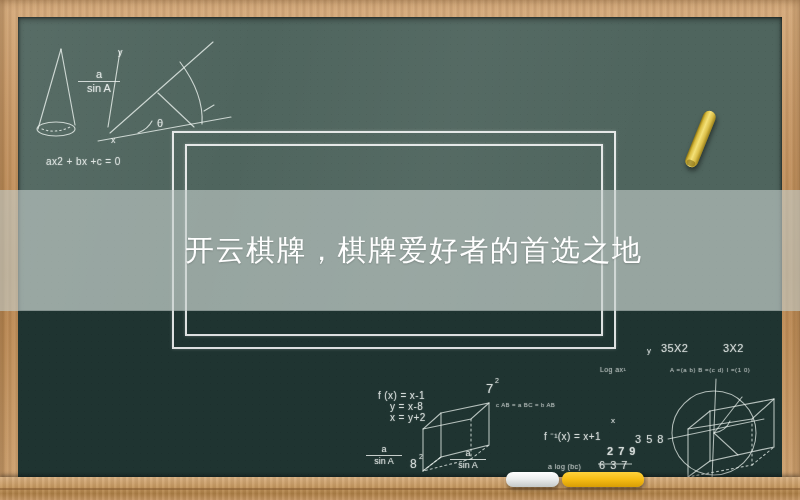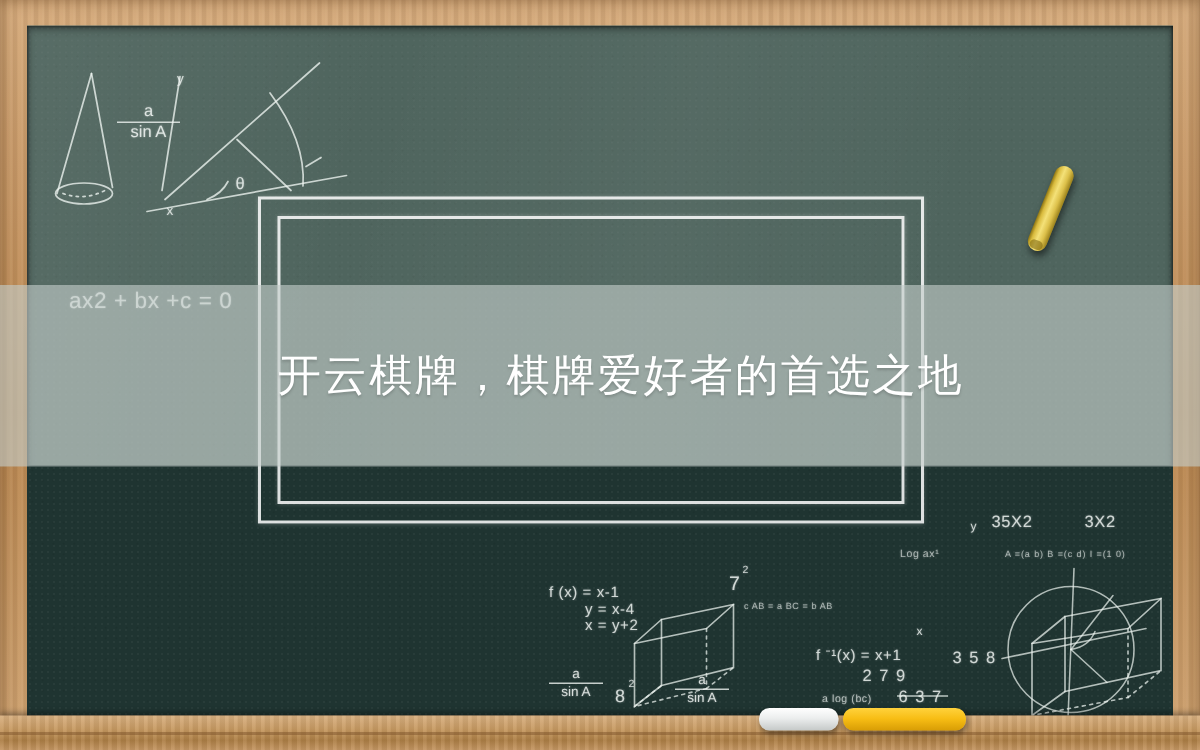--- a/index.html
+++ b/index.html
@@ -187,21 +187,21 @@
           <path d="M162,45 q24,32 22,62"></path>
 
           <path d="M120,116 q10,-4 14,-12"></path>
 
           <path d="M186,94 L196,88"></path>
         </g>
       </svg>
       <div class="chalk-text" style="left:100px;top:30px;font-size:9px;">y</div>
       <div class="chalk-text" style="left:93px;top:118px;font-size:9px;">x</div>
       <div class="chalk-text" style="left:139px;top:100px;font-size:11px;">θ</div>
-      <div class="chalk-text" style="left:28px;top:139px;font-size:15px;margin-top:36px;">ax2 + bx +c = 0</div>
+      <div class="chalk-text" style="left:28px;top:139px;font-size:10px;">ax2 + bx +c = 0</div>
       <div class="chalk-frac" style="left:60px;top:52px;font-size:11px;width:42px;">
         <span class="num">a</span>
         <span class="bar"></span>
         <span class="den">sin A</span>
       </div>
 
       <svg width="200" height="120" viewBox="0 0 200 120" style="left:403px;top:370px;">
         <g stroke="rgba(238,245,241,.72)" stroke-width="1.1" fill="none" stroke-linecap="round">
           <path d="M20,26 L68,16 L68,58 L20,70 Z"></path>
           <path d="M20,26 L2,42 L2,84 L20,70"></path>
@@ -226,22 +226,22 @@
       <svg width="140" height="110" viewBox="0 0 140 110" style="left:664px;top:372px;">
         <g stroke="rgba(238,245,241,.72)" stroke-width="1.1" fill="none" stroke-linecap="round">
           <path d="M28,22 L92,10 L92,58 L28,72 Z"></path>
           <path d="M28,22 L6,40 L6,88 L28,72"></path>
           <path d="M6,40 L70,30 L92,10"></path>
           <path d="M70,30 L70,76 L6,88" stroke-dasharray="2 3"></path>
           <path d="M70,76 L92,58" stroke-dasharray="2 3"></path>
         </g>
       </svg>
 
-      <div class="chalk-text" style="left:348px;top:373px;font-size:10px;text-align:center;">f (x)  =  x-1</div>
-      <div class="chalk-text" style="left:372px;top:384px;font-size:10px;">y  =  x-4</div>
+      <div class="chalk-text" style="left:360px;top:373px;font-size:10px;text-align:center;">f (x)  =  x-1</div>
+      <div class="chalk-text" style="left:372px;top:384px;font-size:10px;">y  =  x-8</div>
       <div class="chalk-text" style="left:372px;top:395px;font-size:10px;">x  =  y+2</div>
       <div class="chalk-text" style="left:468px;top:364px;font-size:13px;">7</div>
       <div class="chalk-text" style="left:477px;top:360px;font-size:7px;">2</div>
       <div class="chalk-text" style="left:392px;top:440px;font-size:12px;">8</div>
       <div class="chalk-text" style="left:401px;top:436px;font-size:7px;">2</div>
       <div class="chalk-text" style="left:478px;top:385px;font-size:6px;opacity:.8;">c AB = a BC = b AB</div>
 
       <div class="chalk-frac" style="left:348px;top:428px;font-size:9px;width:36px;">
         <span class="num">a</span>
         <span class="bar"></span>
@@ -249,21 +249,21 @@
       </div>
       <div class="chalk-frac" style="left:432px;top:432px;font-size:9px;width:36px;">
         <span class="num">a</span>
         <span class="bar"></span>
         <span class="den">sin A</span>
       </div>
 
       <div class="chalk-text" style="left:526px;top:412px;font-size:10px;">f ⁻¹(x)  =  x+1</div>
       <div class="chalk-text" style="left:530px;top:446px;font-size:7px;opacity:.85;">a log (bc)</div>
       <div class="chalk-text" style="left:581px;top:416px;font-size:11px;letter-spacing:1px;padding-left:36px;">3 5 8</div>
-      <div class="chalk-text" style="left:557px;top:428px;font-size:11px;letter-spacing:1px;">2 7 9</div>
+      <div class="chalk-text" style="left:589px;top:428px;font-size:11px;letter-spacing:1px;font-weight:bold;">2 7 9</div>
       <div class="chalk-text" style="left:581px;top:442px;font-size:11px;letter-spacing:1px;">6 3 7</div>
       <div class="chalk-text" style="left:593px;top:399px;font-size:8px;">x</div>
       <svg width="60" height="44" viewBox="0 0 60 44" style="left:578px;top:425px;">
         <path d="M2,22 L36,22" stroke="rgba(238,245,241,.75)" stroke-width="1.1"></path>
       </svg>
 
       <div class="chalk-text" style="left:582px;top:349px;font-size:7px;opacity:.8;">Log ax¹</div>
       <div class="chalk-text" style="left:643px;top:325px;font-size:11px;">35X2</div>
       <div class="chalk-text" style="left:705px;top:325px;font-size:11px;">3X2</div>
       <div class="chalk-text" style="left:629px;top:329px;font-size:8px;">y</div>

